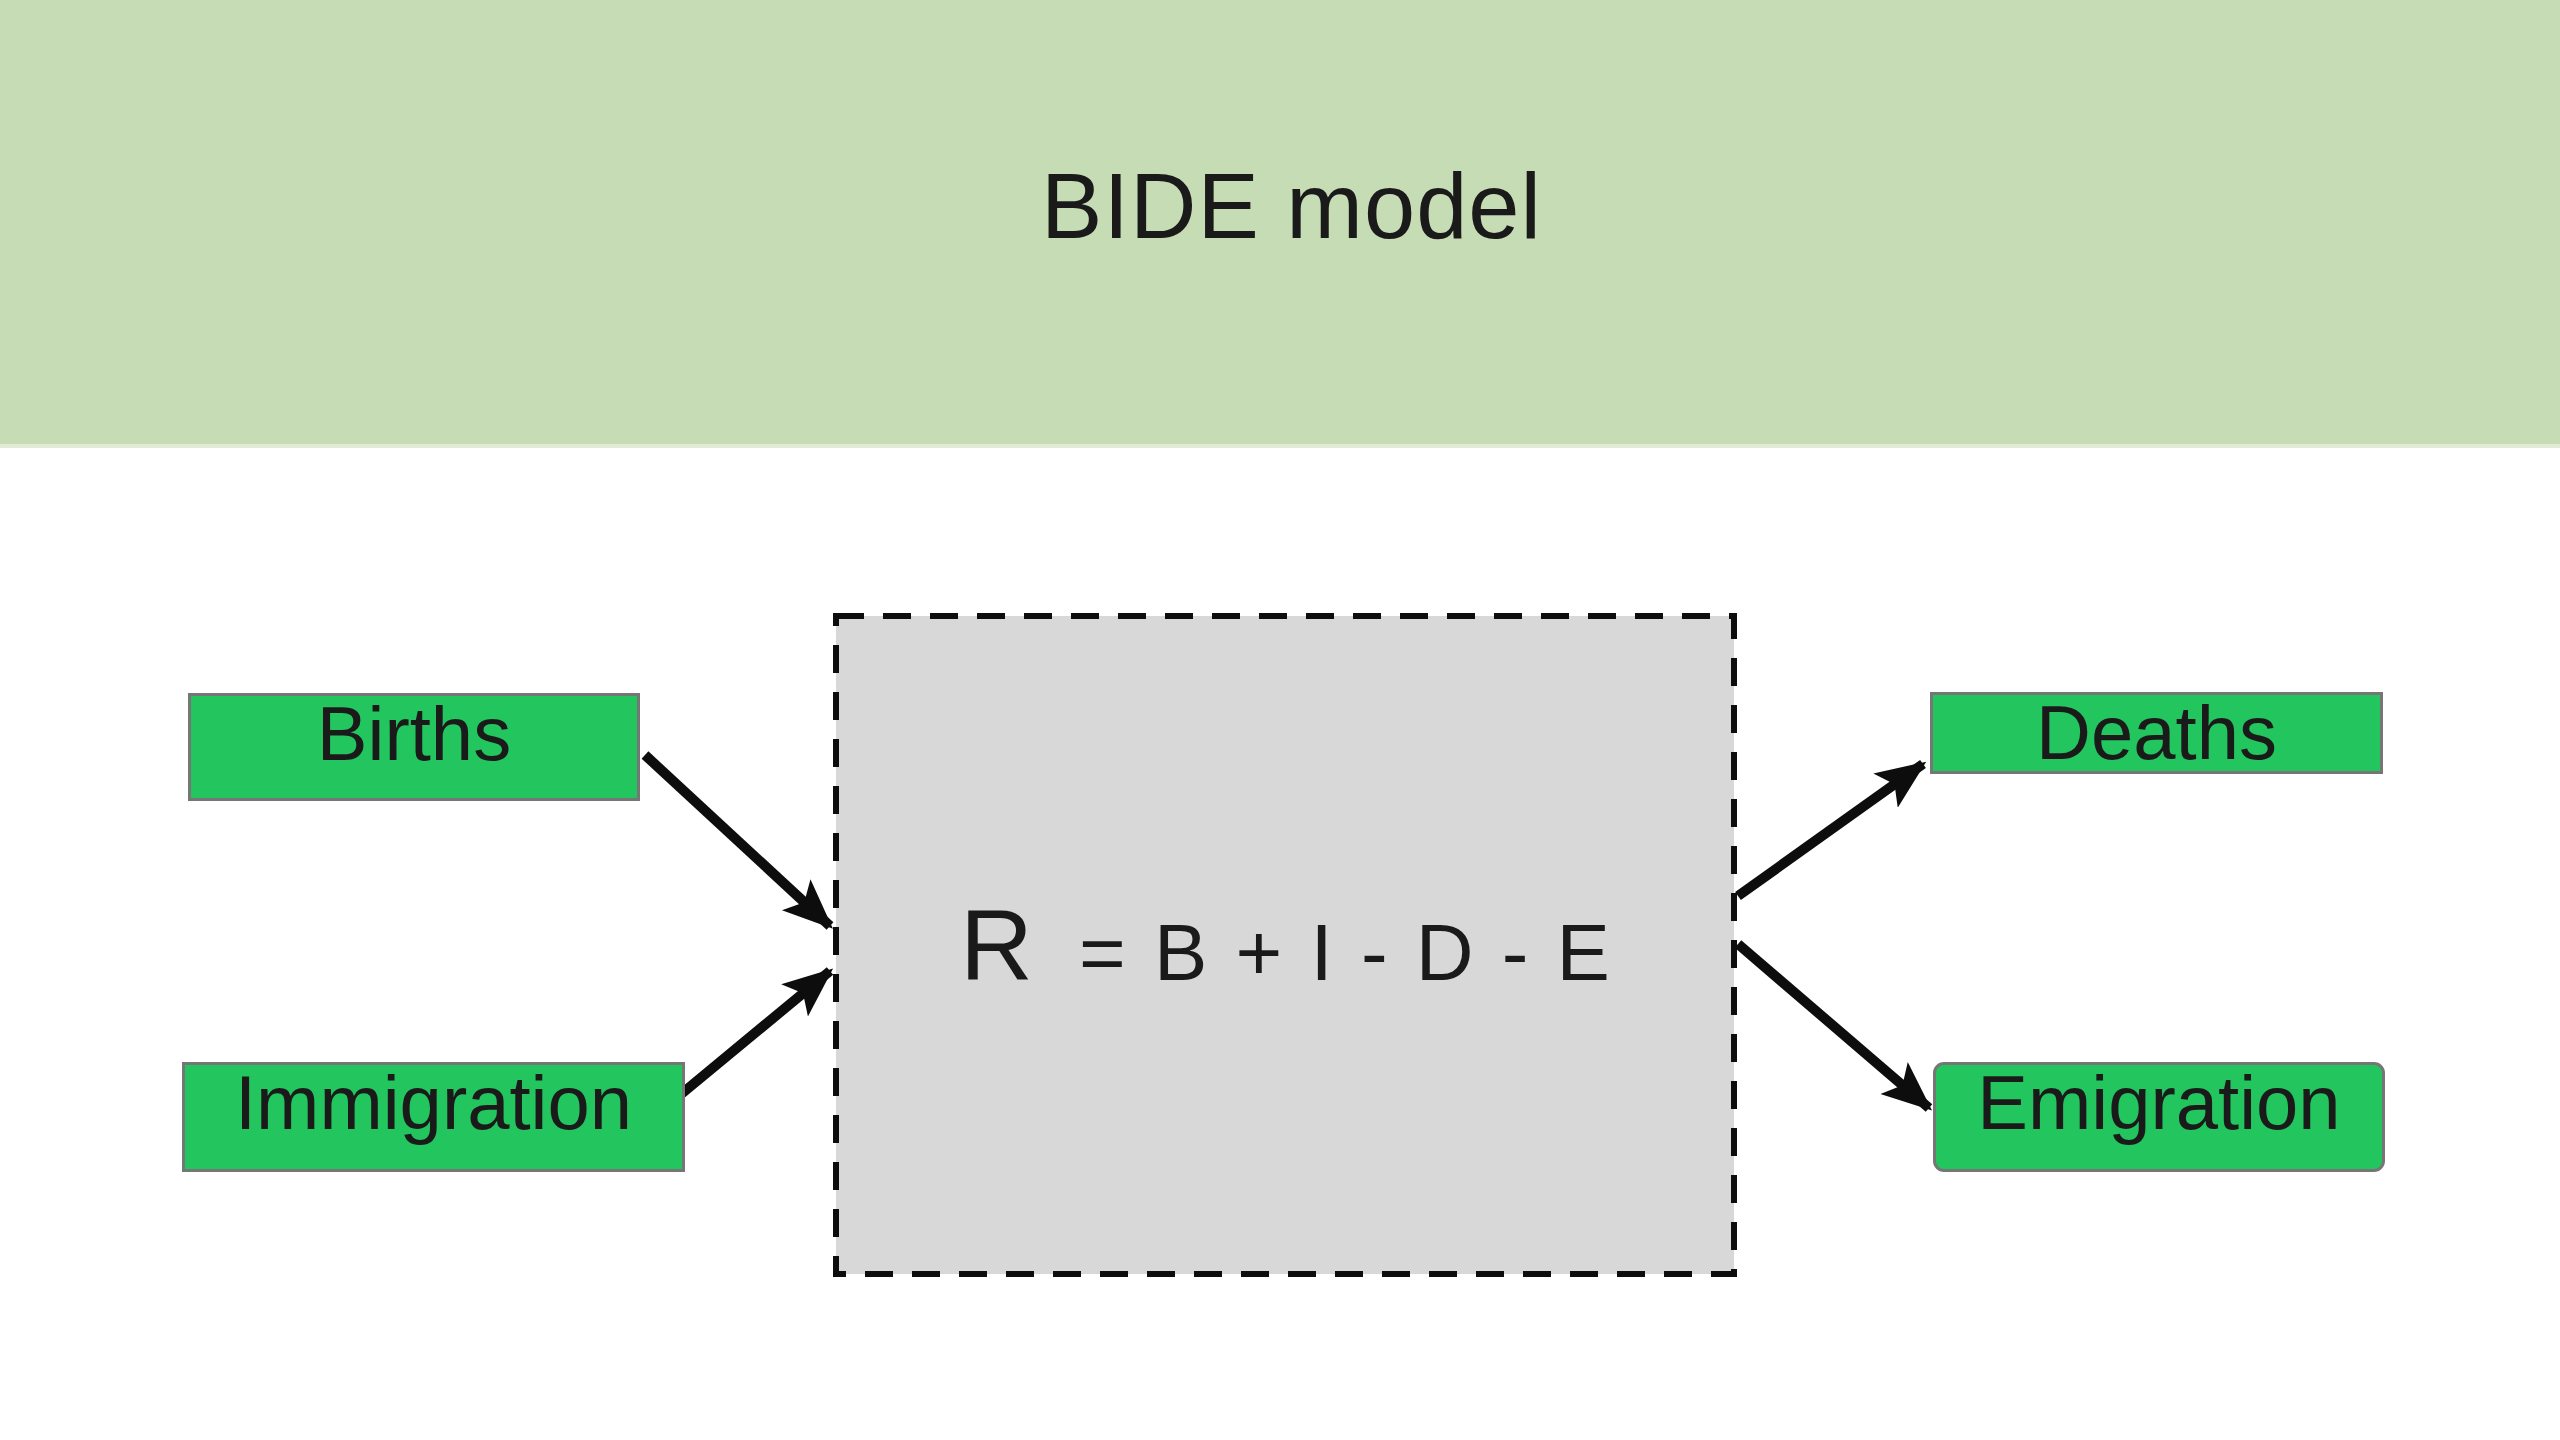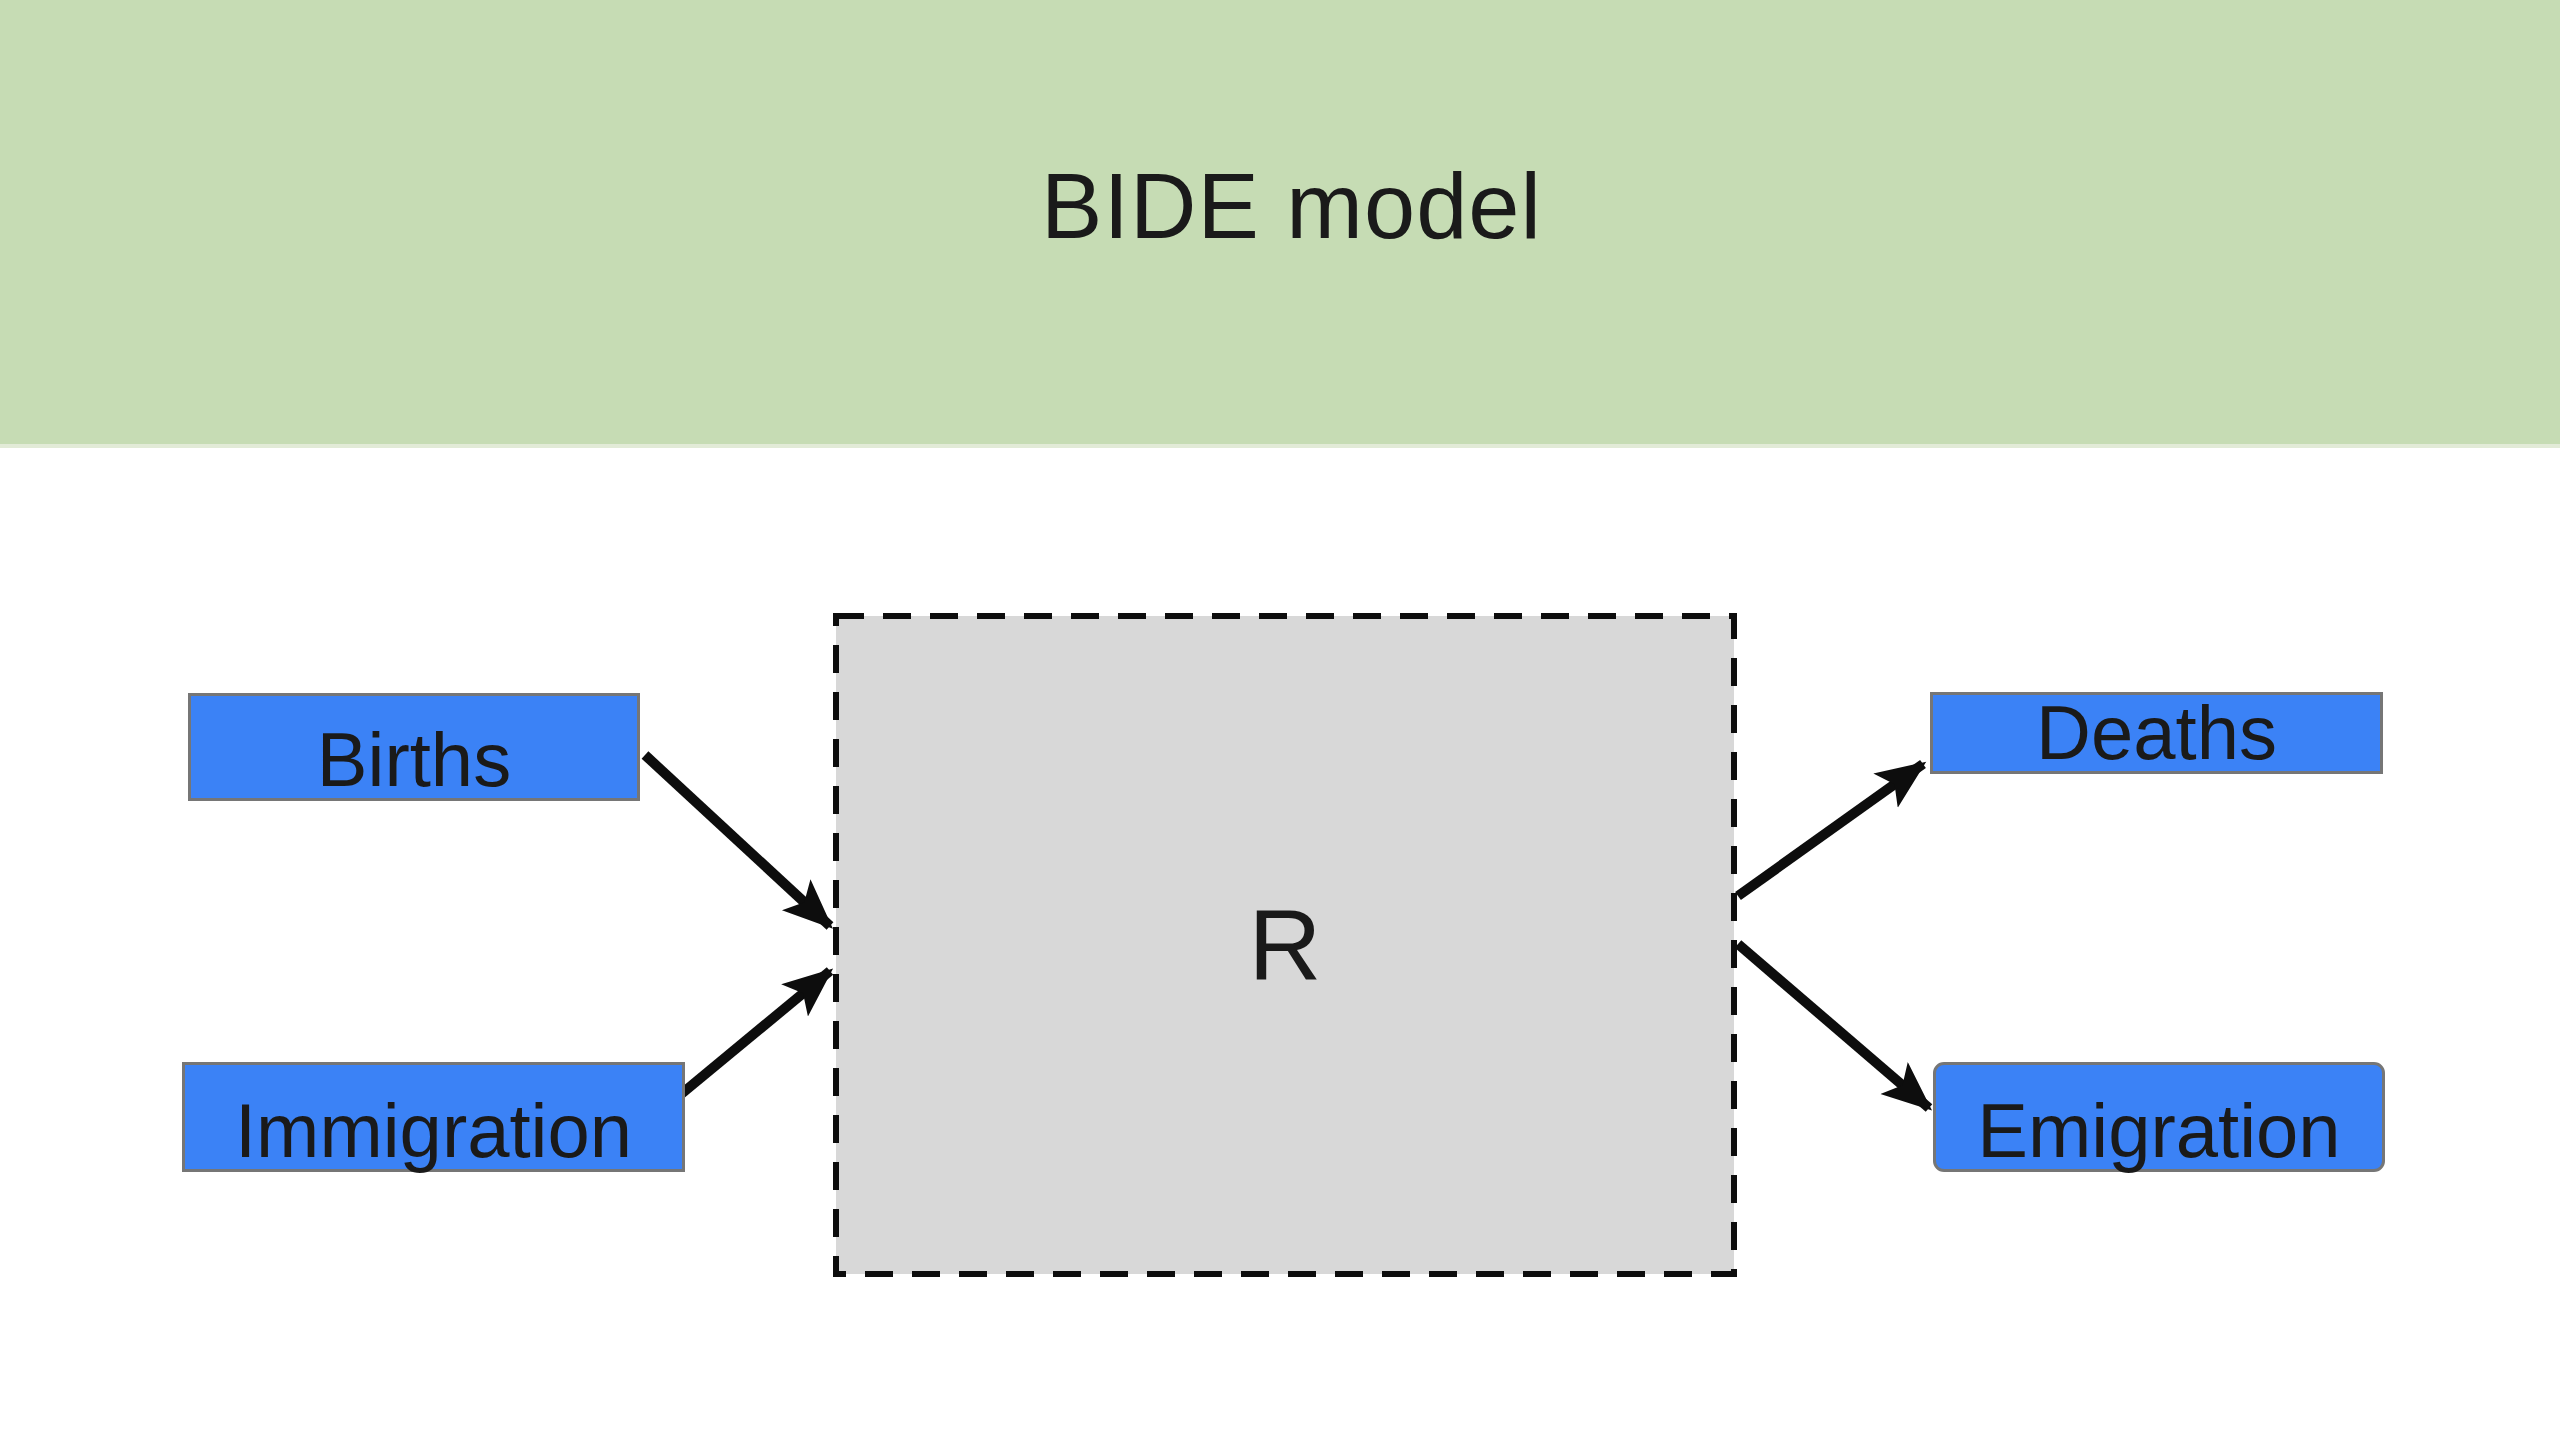--- a/index.html
+++ b/index.html
@@ -78,25 +78,25 @@
   .formula-rhs {
     font-size: 80px;
     line-height: 1;
     margin-left: 46px;
     word-spacing: 6px;
   }
 
   
   .node {
     position: absolute;
-    background: #3b82f6;
+    background: #22c55e;
     border: 3px solid var(--node-border, #767676);
     box-sizing: border-box;
     display: flex;
-    align-items: flex-end;
+    align-items: flex-start;
     justify-content: center;
     color: var(--ink, #1a1a1a);
     font-size: 76px;
     line-height: 1;
   }
   .node-births     { left: 188px;  top: 693px;  width: 452px; height: 108px; }
   .node-immigration{ left: 182px;  top: 1062px; width: 503px; height: 110px; }
   .node-deaths     { left: 1930px; top: 692px;  width: 453px; height: 82px; }
   .node-emigration { left: 1933px; top: 1062px; width: 452px; height: 110px; border-radius: 11px; }
 </style>
@@ -120,20 +120,21 @@
 
     <line class="arrow" x1="645" y1="755" x2="830" y2="926" marker-end="url(#ah)"></line>
     <line class="arrow" x1="645" y1="1124" x2="830" y2="971" marker-end="url(#ah)"></line>
     <line class="arrow" x1="1738" y1="896" x2="1923" y2="764" marker-end="url(#ah)"></line>
     <line class="arrow" x1="1738" y1="944" x2="1929" y2="1108" marker-end="url(#ah)"></line>
   </svg>
 
   <div class="formula">
     <div class="formula-inner">
       <span class="formula-lhs">R</span>
+      <span class="formula-rhs">= B + I - D - E</span>
     </div>
   </div>
 
   <div class="node node-births">
     <span>Births</span>
   </div>
   <div class="node node-immigration">
     <span>Immigration</span>
   </div>
   <div class="node node-deaths">

